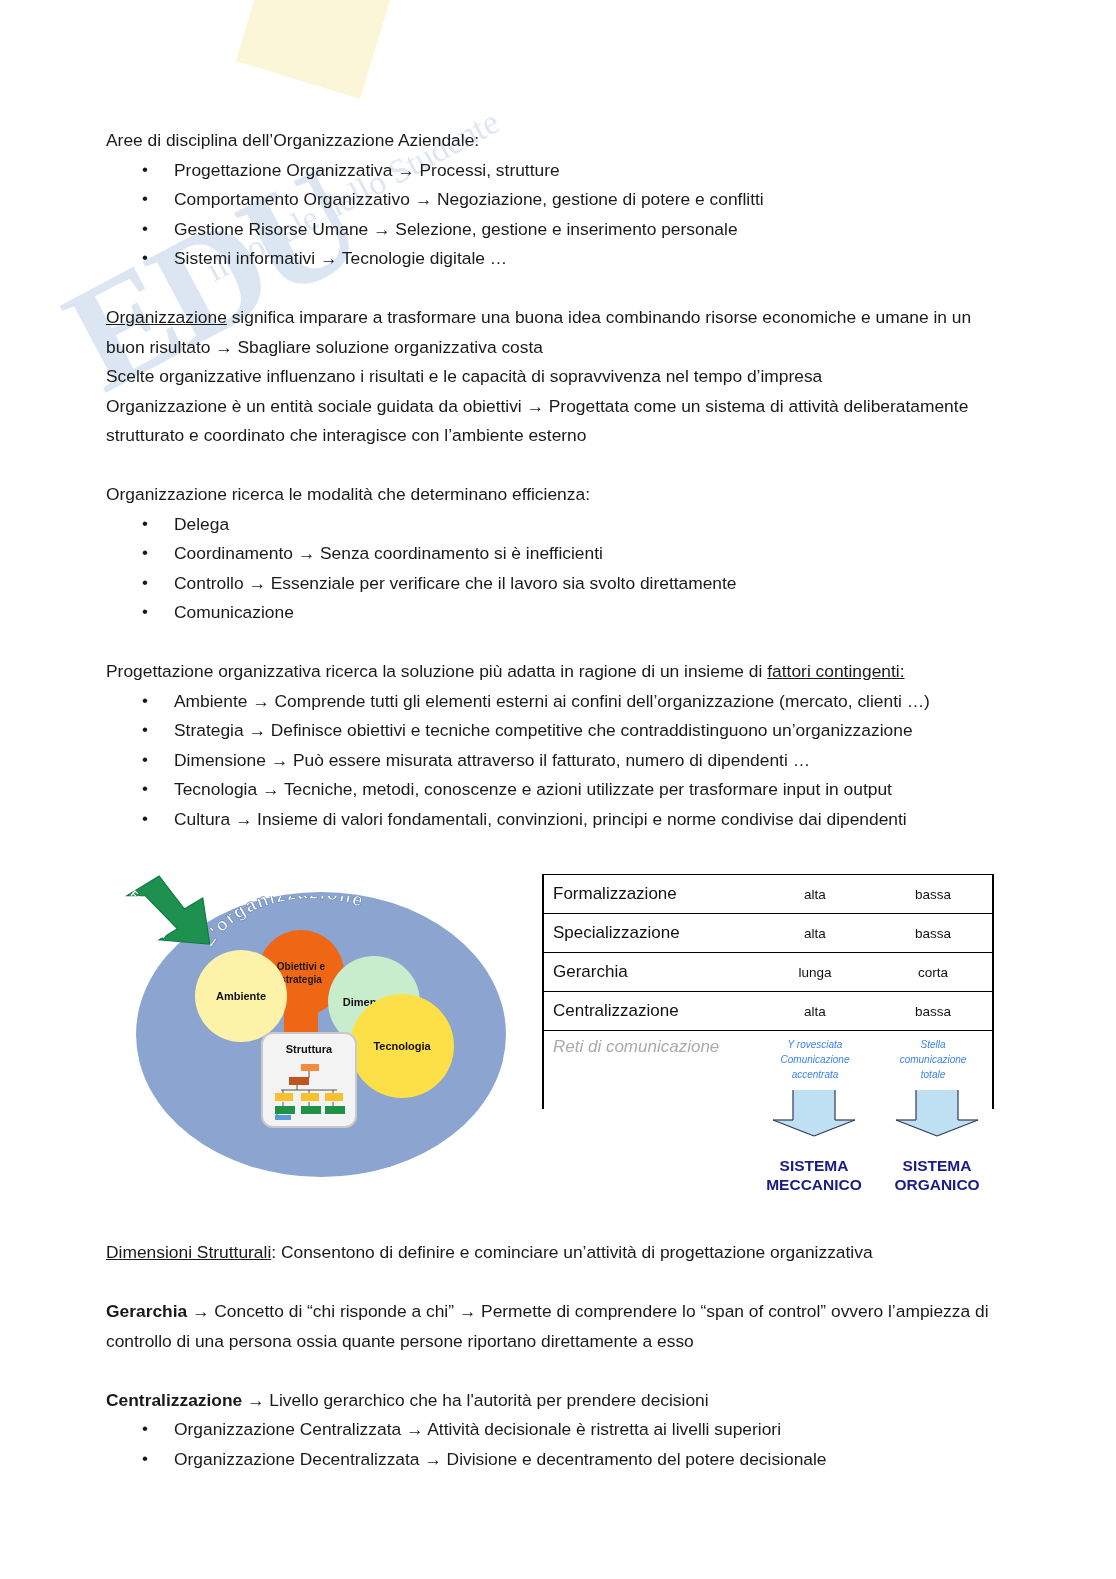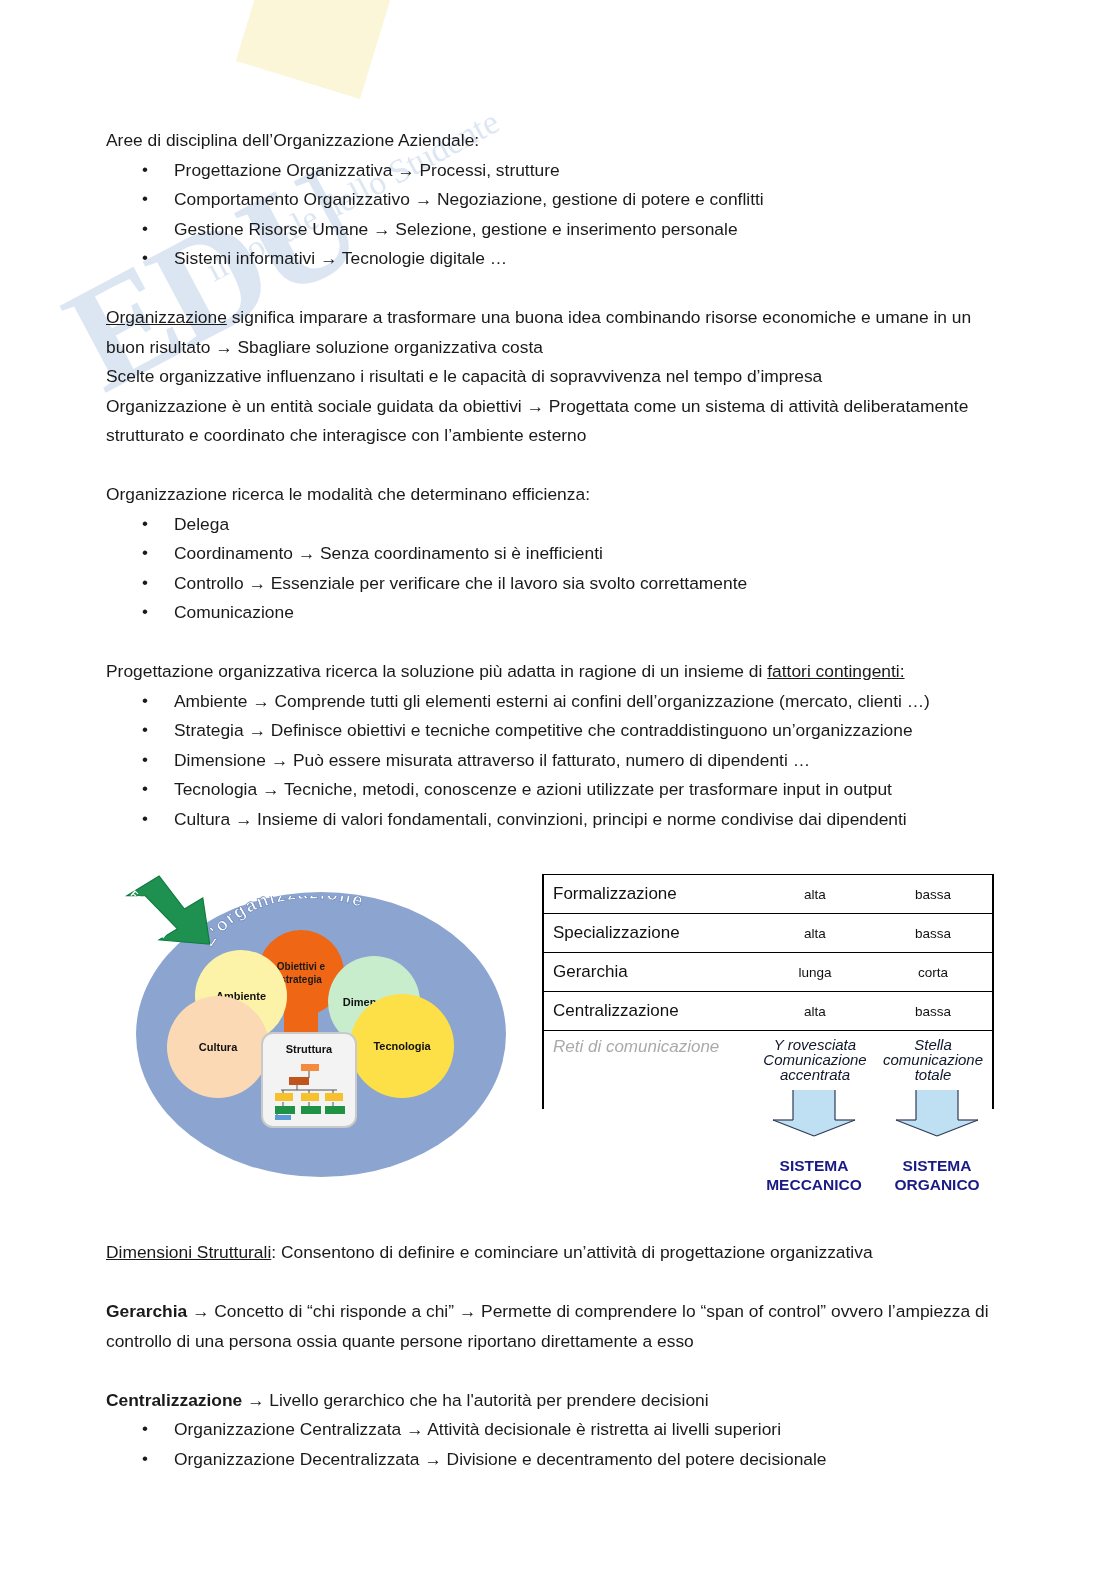--- a/index.html
+++ b/index.html
@@ -233,22 +233,22 @@
     font-style: italic;
     color: #aaaaaa;
     font-size: 17px;
     height: 72px;
     vertical-align: top;
     padding-top: 6px;
     border-bottom: none;
   }
   #dim-table tr.reti td.val {
     font-style: italic;
-    color: #0f172a;
-    font-size: 15px;
+    color: #3b82f6;
+    font-size: 10px;
     line-height: 15px;
     vertical-align: top;
     padding-top: 6px;
     border-bottom: none;
   }
   .col-a { width: 118px; }
   .col-b { width: 118px; }
 
   .sys-group {
     position: absolute;
@@ -294,21 +294,21 @@
     <p class="para"><span class="u">Organizzazione</span><span> significa imparare a trasformare una buona idea combinando risorse economiche e umane in un buon risultato → Sbagliare soluzione organizzativa costa</span></p>
     <p class="para">Scelte organizzative influenzano i risultati e le capacità di sopravvivenza nel tempo d’impresa</p>
     <p class="para">Organizzazione è un entità sociale guidata da obiettivi → Progettata come un sistema di attività deliberatamente strutturato e coordinato che interagisce con l’ambiente esterno</p>
 
     <div class="blank"></div>
 
     <p class="para">Organizzazione ricerca le modalità che determinano efficienza:</p>
     <ul class="bullets">
       <li>Delega</li>
       <li>Coordinamento → Senza coordinamento si è inefficienti</li>
-      <li>Controllo  → Essenziale per verificare che il lavoro sia svolto correttamente</li>
+      <li>Controllo  → Essenziale per verificare che il lavoro sia svolto direttamente</li>
       <li>Comunicazione</li>
     </ul>
 
     <div class="blank"></div>
 
     <p class="para"><span>Progettazione organizzativa ricerca la soluzione più adatta in ragione di un insieme di </span><span class="u">fattori contingenti:</span></p>
     <ul class="bullets">
       <li>Ambiente → Comprende tutti gli elementi esterni ai confini dell’organizzazione (mercato, clienti …)</li>
       <li>Strategia → Definisce obiettivi e tecniche competitive che contraddistinguono un’organizzazione</li>
       <li>Dimensione → Può essere misurata attraverso il fatturato, numero di dipendenti …</li>
@@ -335,23 +335,20 @@
       <div class="circ c-obiett">
         <span>Obiettivi e strategia</span>
       </div>
       <div class="stem"></div>
 
       <div class="circ c-ambiente">
         <span>Ambiente</span>
       </div>
       <div class="circ c-dimens">
         <span>Dimensione</span>
-      </div>
-      <div class="circ c-cultura">
-        <span>Cultura</span>
       </div>
       <div class="circ c-tecno">
         <span>Tecnologia</span>
       </div>
 
       <div class="struttura-box">
         <div class="st-label">Struttura</div>
         <svg class="orgchart" viewBox="0 0 80 58">
           <line x1="40" y1="8" x2="40" y2="16" stroke="#555" stroke-width="1"></line>
           <line x1="28" y1="22" x2="28" y2="28" stroke="#555" stroke-width="1"></line>

